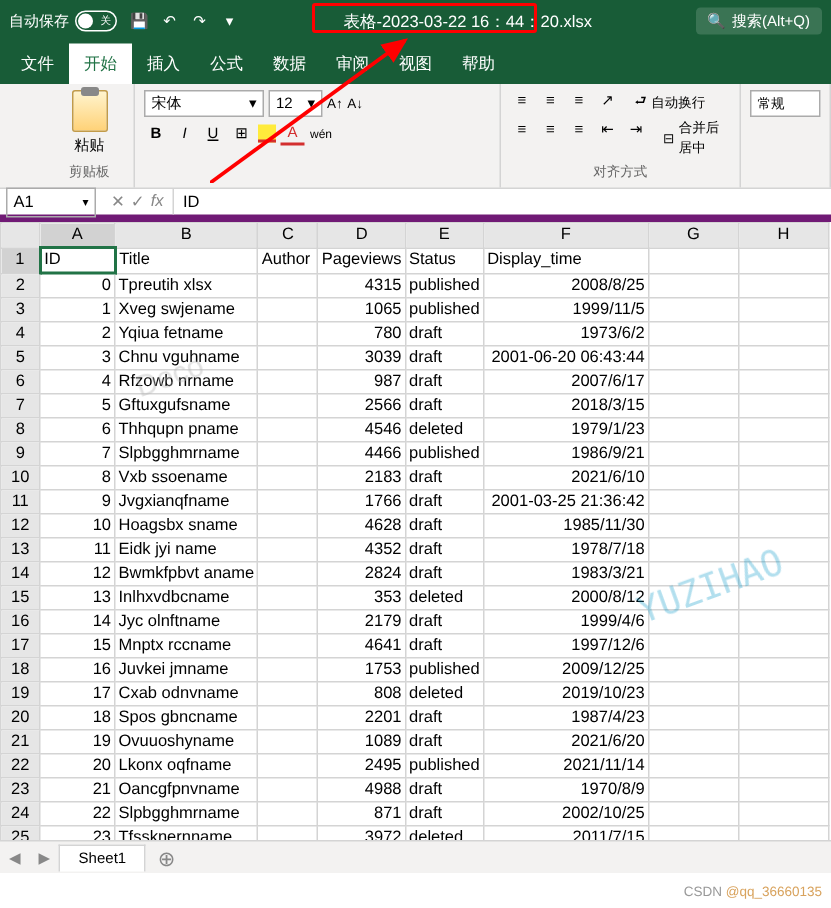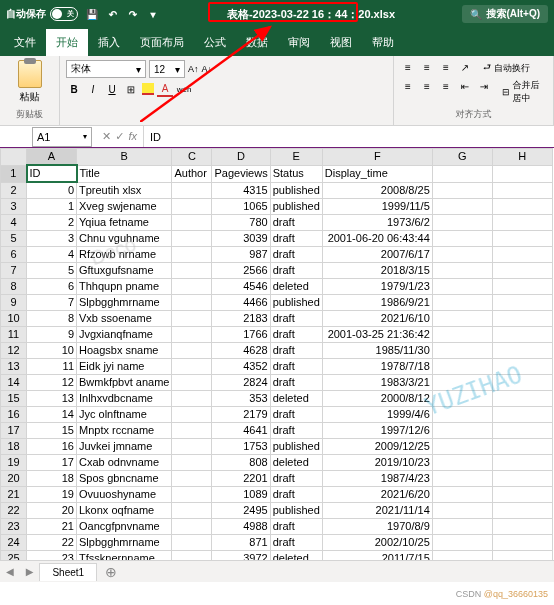--- a/index.html
+++ b/index.html
@@ -1,58 +1,58 @@
 <!DOCTYPE html>
 <html><head>
 <meta charset="utf-8">
 <style>
 * { margin: 0; padding: 0; box-sizing: border-box; font-family: "Microsoft YaHei", "SimSun", sans-serif; }
 body { width: 554px; height: 605px; background: #fff; overflow: hidden; position: relative; }
 
-.title-bar { height: 28px; background: #185c37; display: flex; align-items: center; color: #fff; font-size: 10px; padding: 0 6px; font-weight: bold; }
+.title-bar { height: 28px; background: #185c37; display: flex; align-items: center; color: #fff; font-size: 10px; padding: 0 6px; }
 .title-bar .autosave { display: flex; align-items: center; gap: 4px; }
 .title-bar .toggle { width: 28px; height: 14px; border: 1px solid #fff; border-radius: 7px; position: relative; }
 .title-bar .toggle::after { content: ''; position: absolute; left: 1px; top: 1px; width: 10px; height: 10px; background: #fff; border-radius: 50%; }
 .title-bar .tb-icons { margin-left: 8px; display: flex; gap: 6px; }
 .title-bar .tb-icons span { width: 14px; height: 14px; display: inline-flex; align-items: center; justify-content: center; }
 .title-bar .filename { flex: 1; text-align: center; font-size: 11px; }
 .title-bar .search { display: flex; align-items: center; gap: 4px; background: rgba(255,255,255,0.15); padding: 2px 8px; border-radius: 3px; font-size: 10px; }
 
 .annotation-box { position: absolute; top: 2px; left: 208px; width: 150px; height: 20px; border: 2px solid #ff0000; z-index: 10; border-radius: 2px; }
 .annotation-arrow { position: absolute; top: 22px; left: 140px; z-index: 10; pointer-events: none; }
 
 .ribbon-tabs { height: 28px; background: #185c37; display: flex; align-items: flex-end; padding: 0 4px; font-size: 11px; }
 .ribbon-tabs .tab { padding: 6px 10px; color: #fff; cursor: pointer; }
 .ribbon-tabs .tab.active { background: #fff; color: #217346; }
 
 .ribbon { height: 70px; background: #f3f2f1; border-bottom: 1px solid #d4d4d4; display: flex; font-size: 10px; }
 .ribbon-group { border-right: 1px solid #d4d4d4; padding: 4px 6px; display: flex; flex-direction: column; justify-content: space-between; }
 .ribbon-group-label { text-align: center; font-size: 9px; color: #666; padding-top: 2px; }
-.clipboard { width: 60px; }
+.clipboard { width: 60px; margin-left: 30px; }
 .paste-btn { display: flex; flex-direction: column; align-items: center; gap: 2px; }
 .paste-icon { width: 24px; height: 28px; background: linear-gradient(180deg, #fff4ce 0%, #ffd278 100%); border: 1px solid #c19b4a; border-radius: 2px; position: relative; }
 .paste-icon::before { content: ''; position: absolute; top: -3px; left: 5px; width: 12px; height: 6px; background: #888; border-radius: 2px; }
 .font-group { flex: 1; min-width: 180px; }
 .font-controls { display: flex; gap: 3px; align-items: center; }
 .font-selector { width: 80px; height: 18px; border: 1px solid #ababab; font-size: 10px; padding: 0 4px; background: #fff; display: flex; align-items: center; justify-content: space-between; }
 .size-selector { width: 36px; height: 18px; border: 1px solid #ababab; font-size: 10px; padding: 0 4px; background: #fff; display: flex; align-items: center; justify-content: space-between; }
 .font-btns { display: flex; gap: 3px; margin-top: 3px; align-items: center; }
 .font-btns span { width: 16px; height: 16px; display: inline-flex; align-items: center; justify-content: center; font-size: 10px; cursor: pointer; }
 .bold { font-weight: bold; }
 .italic { font-style: italic; }
 .underline { text-decoration: underline; }
 .align-group { width: 160px; }
 .align-controls { display: flex; flex-direction: column; gap: 3px; }
 .align-row { display: flex; gap: 3px; }
 .align-row span { width: 16px; height: 14px; display: inline-flex; align-items: center; justify-content: center; cursor: pointer; }
 .wrap-btn, .merge-btn { font-size: 9px; display: flex; align-items: center; gap: 3px; cursor: pointer; }
 .number-group { width: 60px; }
 .num-fmt { height: 18px; border: 1px solid #ababab; font-size: 9px; padding: 0 4px; background: #fff; display: flex; align-items: center; justify-content: space-between; }
 
-.formula-bar { height: 22px; display: flex; align-items: center; border-bottom: 1px solid #701a75; font-size: 11px; padding-left: 28px; }
+.formula-bar { height: 22px; display: flex; align-items: center; border-bottom: 5px solid #701a75; font-size: 11px; }
 .name-box { width: 60px; height: 20px; border: 1px solid #ababab; padding: 0 4px; display: flex; align-items: center; justify-content: space-between; margin: 0 4px; }
 .fx-btns { padding: 0 6px; color: #888; display: flex; gap: 4px; }
 .formula-input { flex: 1; padding: 0 6px; border-left: 1px solid #d4d4d4; height: 100%; display: flex; align-items: center; }
 
 .grid-container { height: 412px; overflow: auto; position: relative; }
 .grid { border-collapse: collapse; font-size: 11px; }
 .grid th, .grid td { border: 1px solid #d4d4d4; height: 15px; line-height: 15px; white-space: nowrap; overflow: hidden; }
 .grid .corner { width: 26px; background: #e6e6e6; }
 .grid .col-header { background: #e6e6e6; text-align: center; font-weight: normal; }
 .grid .row-header { width: 26px; background: #e6e6e6; text-align: center; font-weight: normal; }
@@ -112,21 +112,20 @@
         <polygon points="0 0, 7 3, 0 6" fill="#ff0000"></polygon>
       </marker>
     </defs>
   <line x1="0" y1="100" x2="130" y2="5" stroke="#ff0000" stroke-width="2.5" marker-end="url(#ah)"></line>
 </svg>
 
 <div class="ribbon-tabs">
   <div class="tab">文件</div>
   <div class="tab active">开始</div>
   <div class="tab">插入</div>
-  <div class="tab">页面布局</div>
   <div class="tab">公式</div>
   <div class="tab">数据</div>
   <div class="tab">审阅</div>
   <div class="tab">视图</div>
   <div class="tab">帮助</div>
 </div>
 
 <div class="ribbon">
   <div class="ribbon-group clipboard">
     <div class="paste-btn">
@@ -183,20 +182,26 @@
           <span>⇥</span>
         </div>
         <div class="merge-btn">
             <span>⊟</span>
             <span>合并后居中</span>
           </div>
       </div>
     </div>
     <div class="ribbon-group-label">对齐方式</div>
   </div>
+  <div class="ribbon-group number-group">
+    <div class="num-fmt">
+        <span>常规</span>
+      </div>
+    <div></div>
+  </div>
 </div>
 
 <div class="formula-bar">
   <div class="name-box">
       <span>A1</span>
       <span style="font-size:8px">▾</span>
     </div>
   <div class="fx-btns">
     <span>✕</span>
     <span>✓</span>

